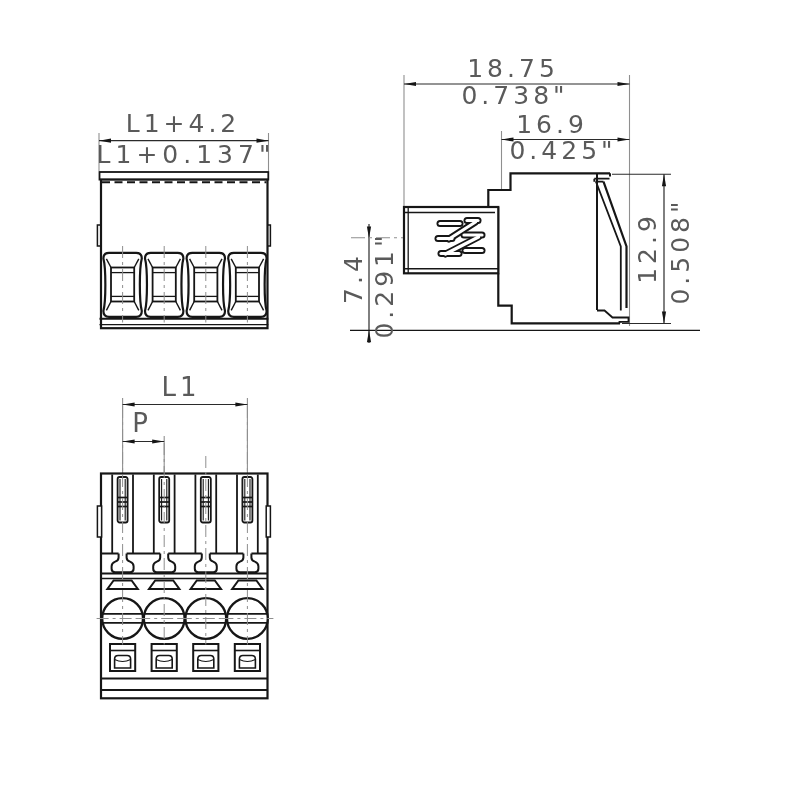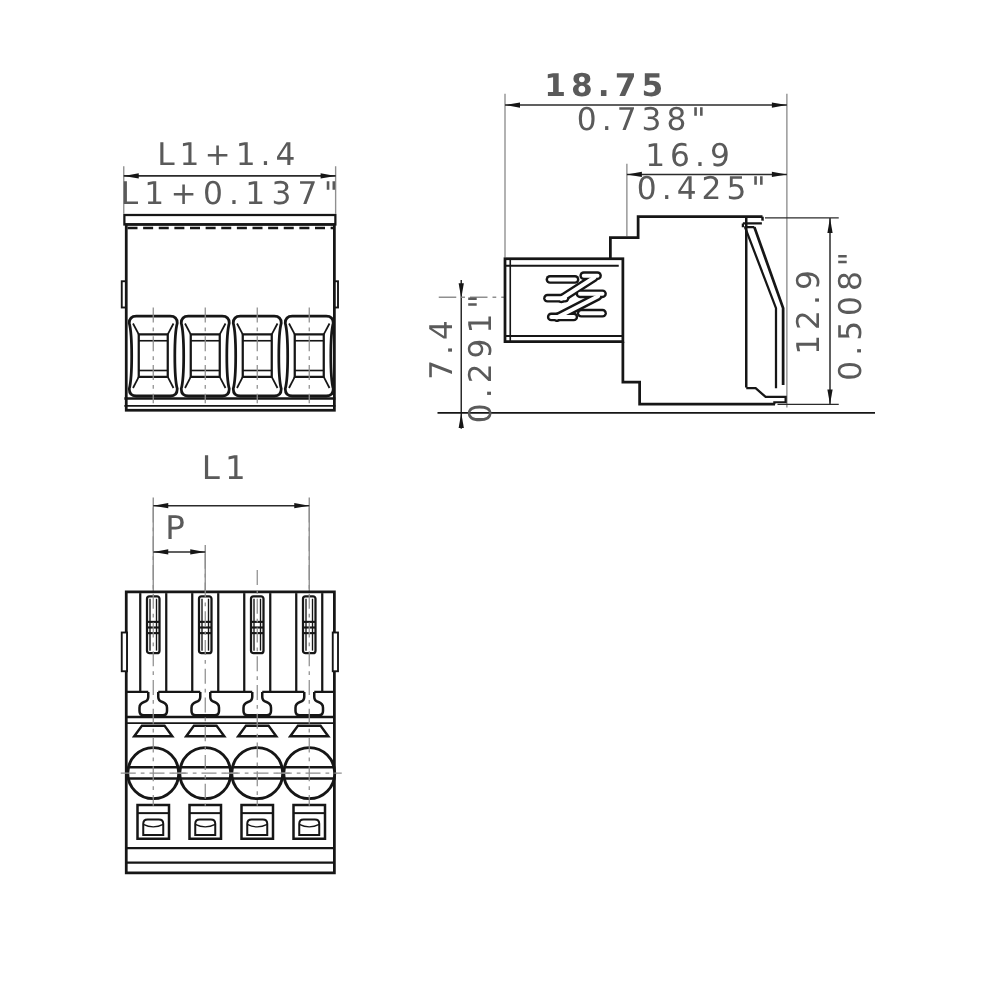--- a/index.html
+++ b/index.html
@@ -241,26 +241,26 @@
       <line x1="205.8" y1="456" x2="205.8" y2="644.5"></line>
       <line x1="247.4" y1="406" x2="247.4" y2="644.5"></line>
       <line x1="96.6" y1="618.5" x2="148.6" y2="618.5"></line>
       <line x1="138.2" y1="618.5" x2="190.2" y2="618.5"></line>
       <line x1="179.8" y1="618.5" x2="231.8" y2="618.5"></line>
       <line x1="221.4" y1="618.5" x2="273.4" y2="618.5"></line>
     </g>
   </g>
 </svg>
 
-<div class="dim-label" style="left:183px;top:124px;">L1+1.4</div>
+<div class="dim-label" style="left:183px;top:124px;">L1+4.2</div>
 <div class="dim-label wide" style="left:186px;top:155px;">L1+0.137"</div>
-<div class="dim-label" style="left:485px;top:69px;font-weight:bold;">18.75</div>
+<div class="dim-label" style="left:513px;top:69px;">18.75</div>
 <div class="dim-label" style="left:515px;top:96px;">0.738"</div>
 <div class="dim-label" style="left:552px;top:125px;">16.9</div>
 <div class="dim-label" style="left:563px;top:151px;">0.425"</div>
 <div class="dim-label vert" style="left:647px;top:248px;">12.9</div>
 <div class="dim-label vert" style="left:680px;top:251px;">0.508"</div>
 <div class="dim-label vert" style="left:353px;top:278px;">7.4</div>
 <div class="dim-label vert" style="left:384px;top:285px;">0.291"</div>
-<div class="dim-label big" style="left:181px;top:376px;">L1</div>
+<div class="dim-label big" style="left:181px;top:388px;">L1</div>
 <div class="dim-label big" style="left:142px;top:424px;">P</div>
 
 </div>
 
 </body></html>

